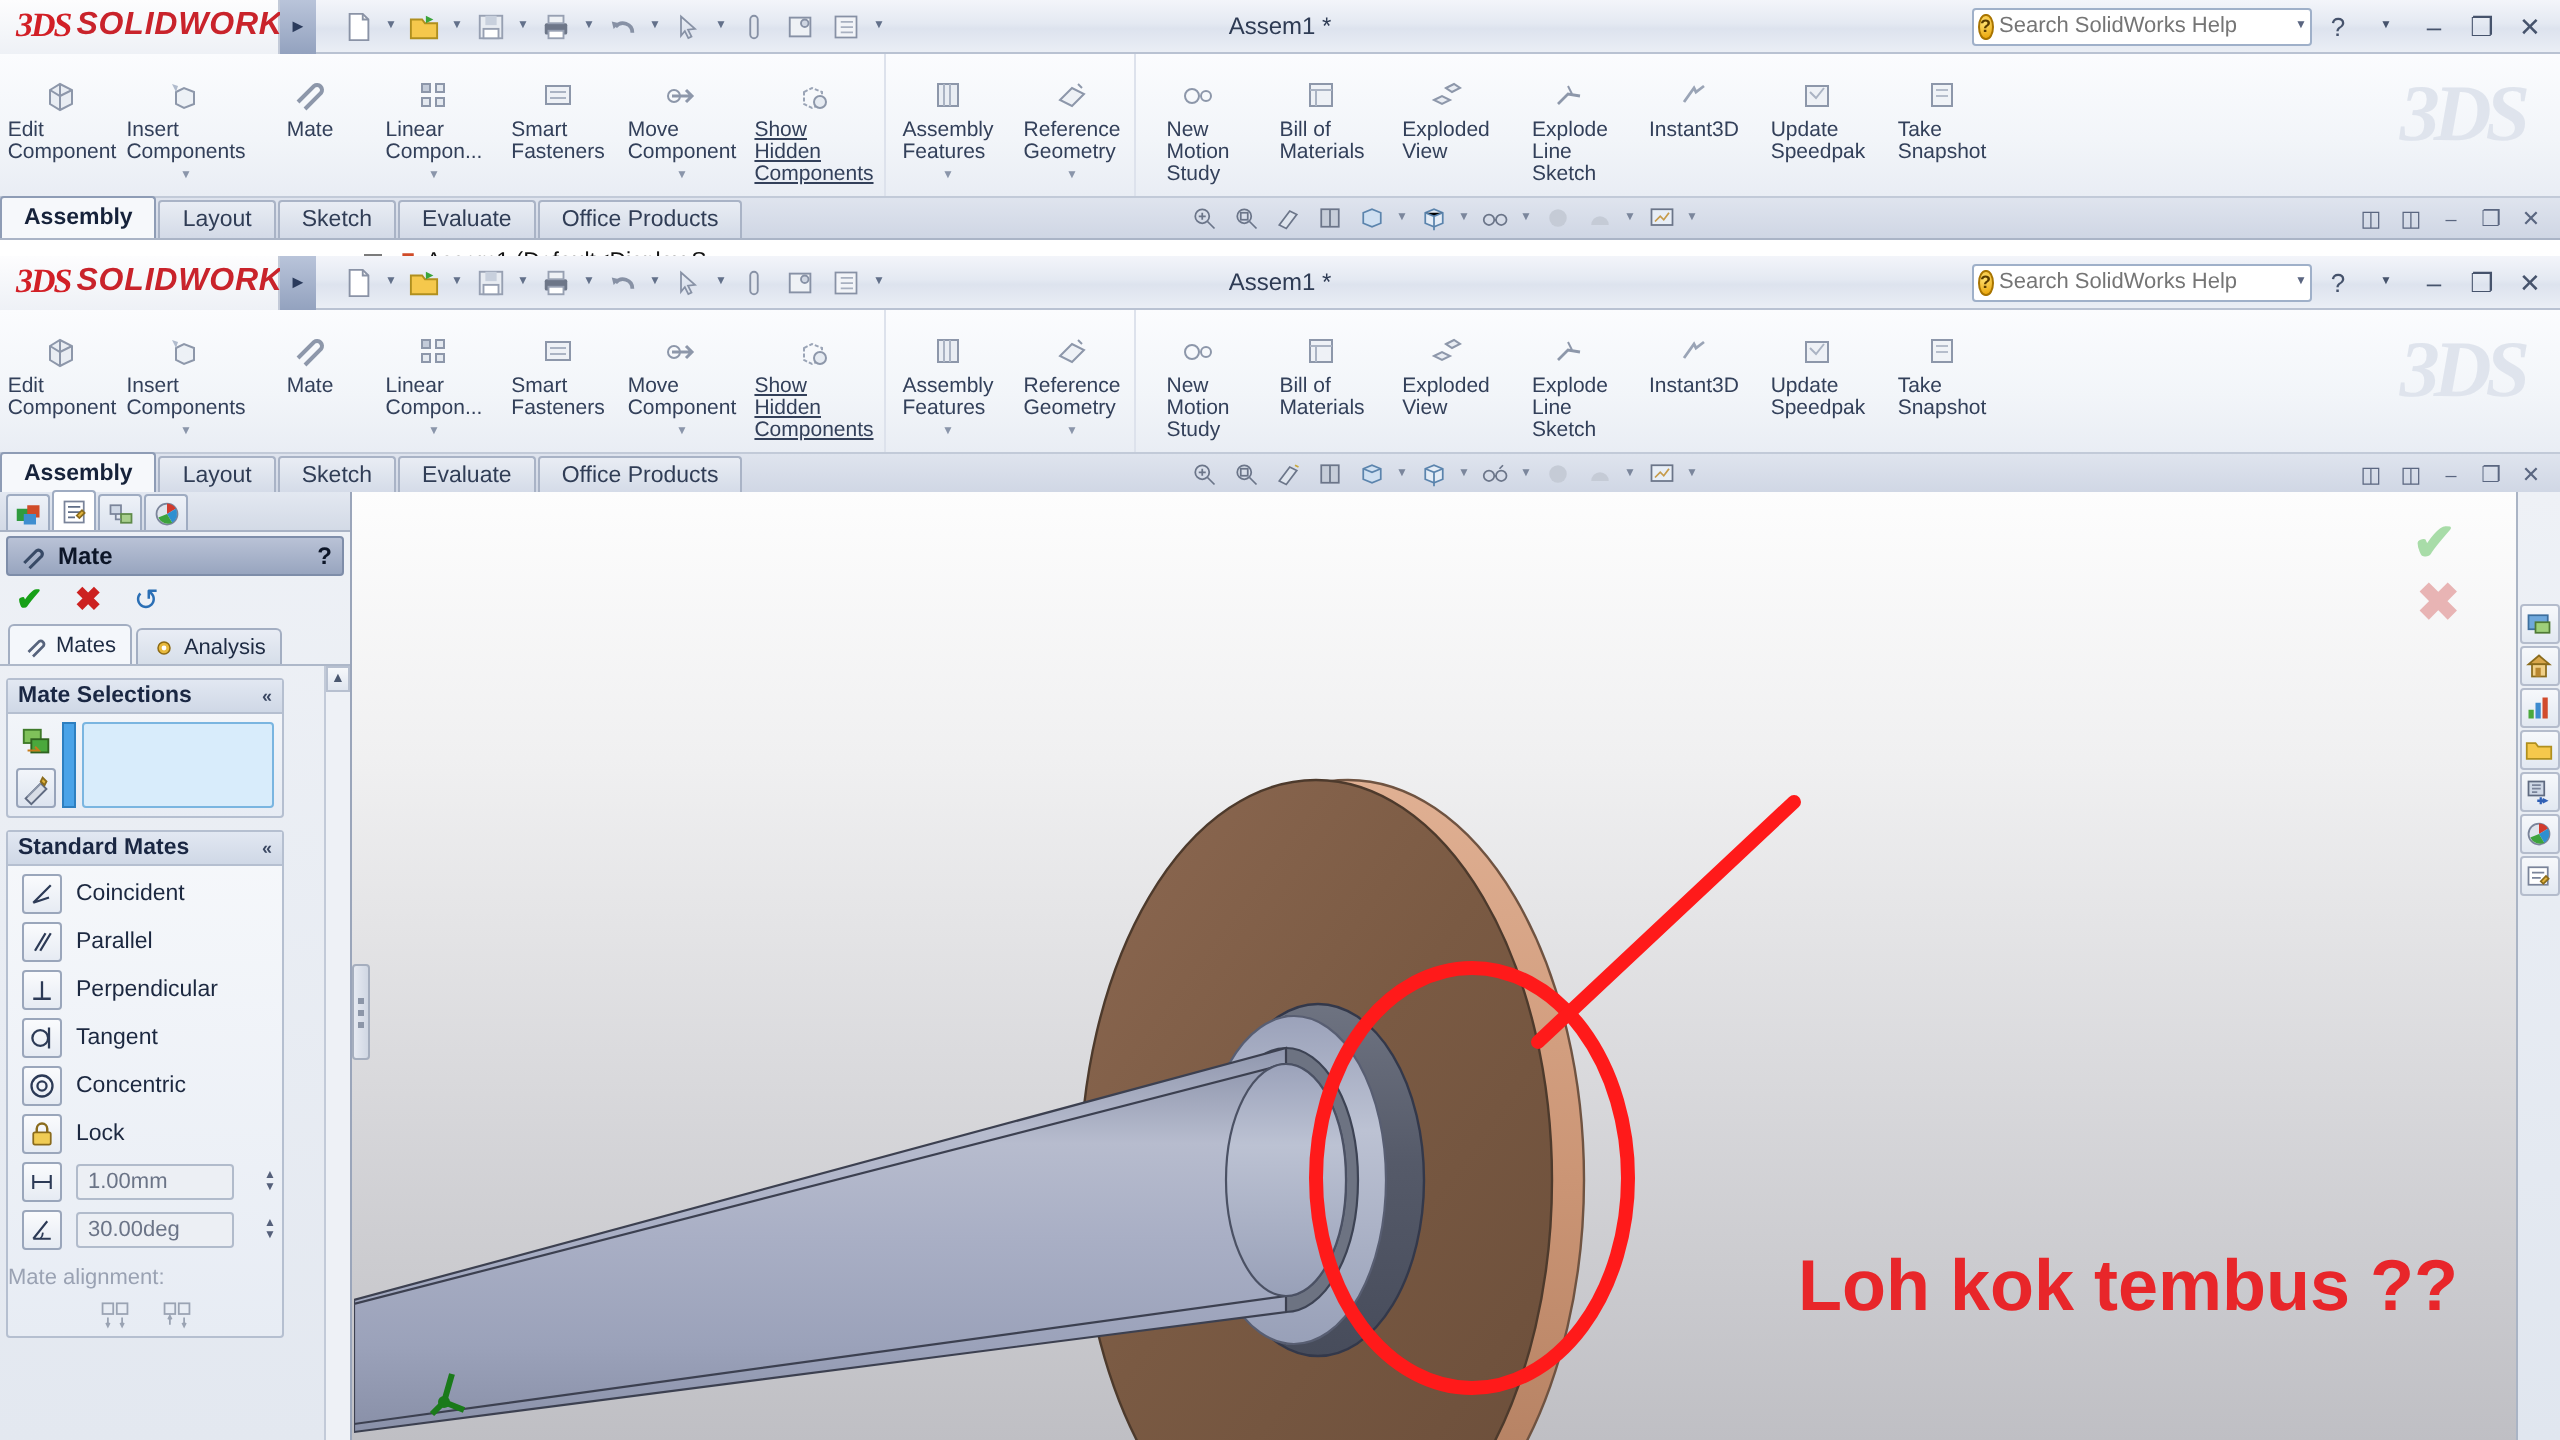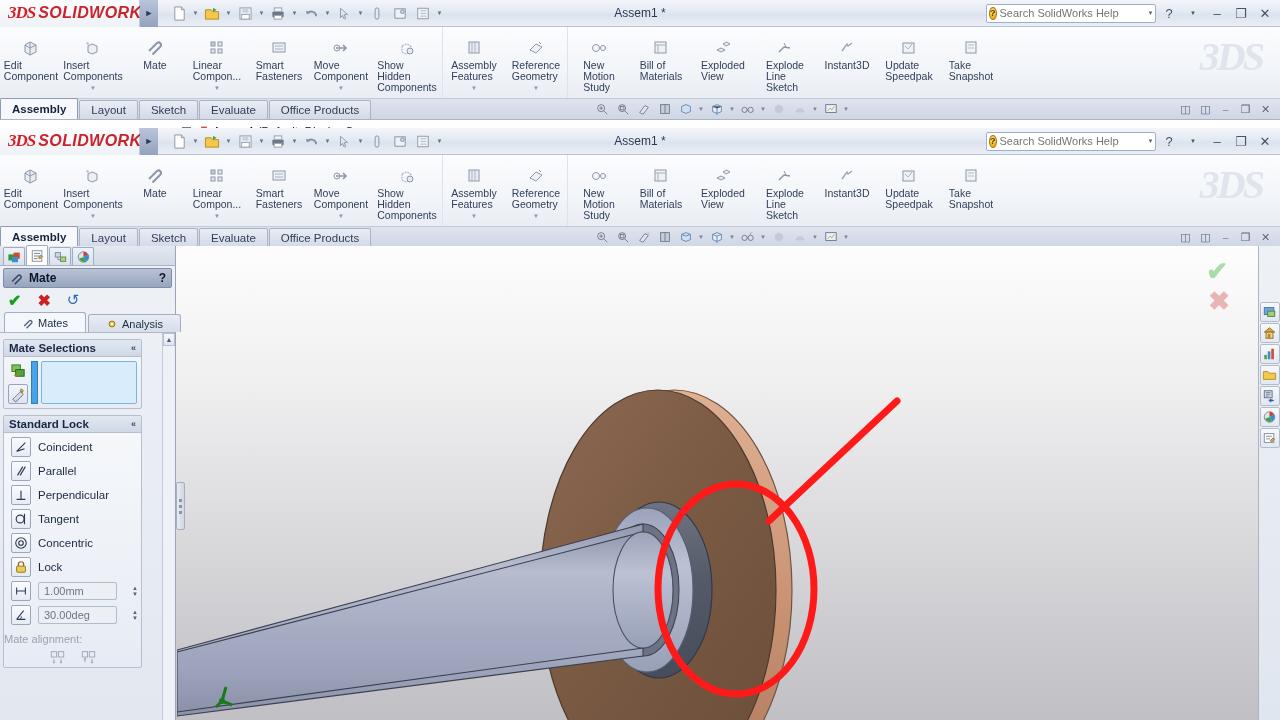--- a/index.html
+++ b/index.html
@@ -72,21 +72,21 @@
   .ribbon {
     height: 72px; display:flex; align-items:stretch;
     background: linear-gradient(to bottom,#fbfcfe 0%, #f2f5f9 60%, #e9edf4 100%);
     border-bottom:1px solid #c2cad8; position:relative; overflow:hidden;
   }
   .ribbon-group { display:flex; align-items:flex-start; border-right:1px solid #dde2ec; padding: 3px 0; }
   .rib-btn {
     width: 62px; display:flex; flex-direction:column; align-items:center;
     padding-top: 4px; text-align:left; line-height:11px; font-size:10.5px; color:#33405a;
   }
-  .rib-btn.wide { width: 70px; }
+  .rib-btn.wide { width: 70px; text-decoration: underline; }
   .rib-ico { height: 24px; display:flex; align-items:flex-end; justify-content:center; margin-bottom:2px; }
   .rib-label { white-space: pre-line; }
   .rib-drop { font-size:6px; color:#8a95aa; margin-top:1px; }
   .ds-watermark {
     position:absolute; right: 18px; top: 6px; font-family:"Liberation Serif",serif;
     font-style:italic; font-weight:bold; font-size:40px; color:#dfe4ed; letter-spacing:-3px;
   }
 
   
   .cmdtabs {
@@ -145,21 +145,21 @@
     background: linear-gradient(to bottom,#b9c2d6,#98a5bf);
     border:1px solid #7e8da9; border-radius:2px; color:#0d1628; font-weight:bold; font-size:12px; gap:5px;
   }
   .pm-help { margin-left:auto; font-weight:bold; }
   .pm-ok-row { height:24px; display:flex; align-items:center; gap:16px; padding-left:8px; }
   .ok-check { color:#17a017; font-size:16px; font-weight:bold; }
   .ok-x { color:#cc2121; font-size:16px; font-weight:bold; }
   .ok-undo { color:#2b6fb5; font-size:15px; }
   .sub-tabs { height:21px; display:flex; align-items:flex-end; padding-left:4px; gap:2px;
     border-bottom:1px solid #aeb8c9; }
-  .sub-tab { height:18px; padding:0 17px; display:flex; align-items:center; gap:4px;
+  .sub-tab { height:18px; padding:0 7px; display:flex; align-items:center; gap:4px;
     font-size:11px; color:#1d2a42; border:1px solid #a3aec2; border-bottom:none;
     border-radius:3px 3px 0 0; background: linear-gradient(to bottom,#e9edf5,#d6dee9); }
   .sub-tab.active { background:#f4f7fb; height:20px; font-weight:normal; }
   .pm-body { flex:1; overflow:hidden; position:relative; }
   .pm-scroll { position:absolute; right:0; top:0; width:13px; bottom:0; background:#eef1f6;
     border-left:1px solid #c2cad8; }
   .pm-scroll-up { height:13px; display:flex;align-items:center;justify-content:center;
     font-size:7px; color:#4b5870; background: linear-gradient(to bottom,#f6f8fb,#dfe5ef);
     border:1px solid #b7c0d0;}
   .pm-section {
@@ -1030,21 +1030,21 @@
                 </svg>
             </div>
           </div>
           <div class="sel-blue-bar"></div>
           <div class="sel-field"></div>
         </div>
       </div>
 
       <div class="pm-section">
         <div class="sec-title">
-          <span>Standard Lock</span>
+          <span>Standard Mates</span>
           <span class="sec-chev">«</span>
         </div>
         <div class="mate-list">
           <div class="mate-item">
             <span class="mate-ico">
                 <svg width="14" height="14" viewBox="0 0 16 16">
                   <path d="M3 13L13 3M3 13l9-3" fill="none" stroke="#2c3a56" stroke-width="1.3"></path>
                 </svg>
               </span>
             <span>Coincident</span>
@@ -1186,20 +1186,21 @@
       <ellipse cx="559" cy="343" rx="78" ry="105" fill="none" stroke="#ff1a1a" stroke-width="7"></ellipse>
 
       <path d="M 592 275 L 720 155" fill="none" stroke="#ff1a1a" stroke-width="7" stroke-linecap="round"></path>
 
       <g transform="translate(45,455)">
         <path d="M0 0 L4 -14 M0 0 L-6 6 M0 0 L10 4" stroke="#1a7a1a" stroke-width="3" fill="none"></path>
         <circle cx="0" cy="0" r="3" fill="#1a7a1a"></circle>
       </g>
     </svg>
 
+    <div class="annot-text">Loh kok tembus ??</div>
     <div class="corner-ok">✔</div>
     <div class="corner-x">✖</div>
   </div>
 
   <div class="rside">
     <div class="rs-btn">
       <svg width="15" height="14" viewBox="0 0 16 16">
           <rect x="2" y="3" width="11" height="8" fill="#6fa8dc" stroke="#3d6f9e"></rect>
           <rect x="6" y="7" width="8" height="6" fill="#9fd07a" stroke="#4f7a35"></rect>
         </svg>

